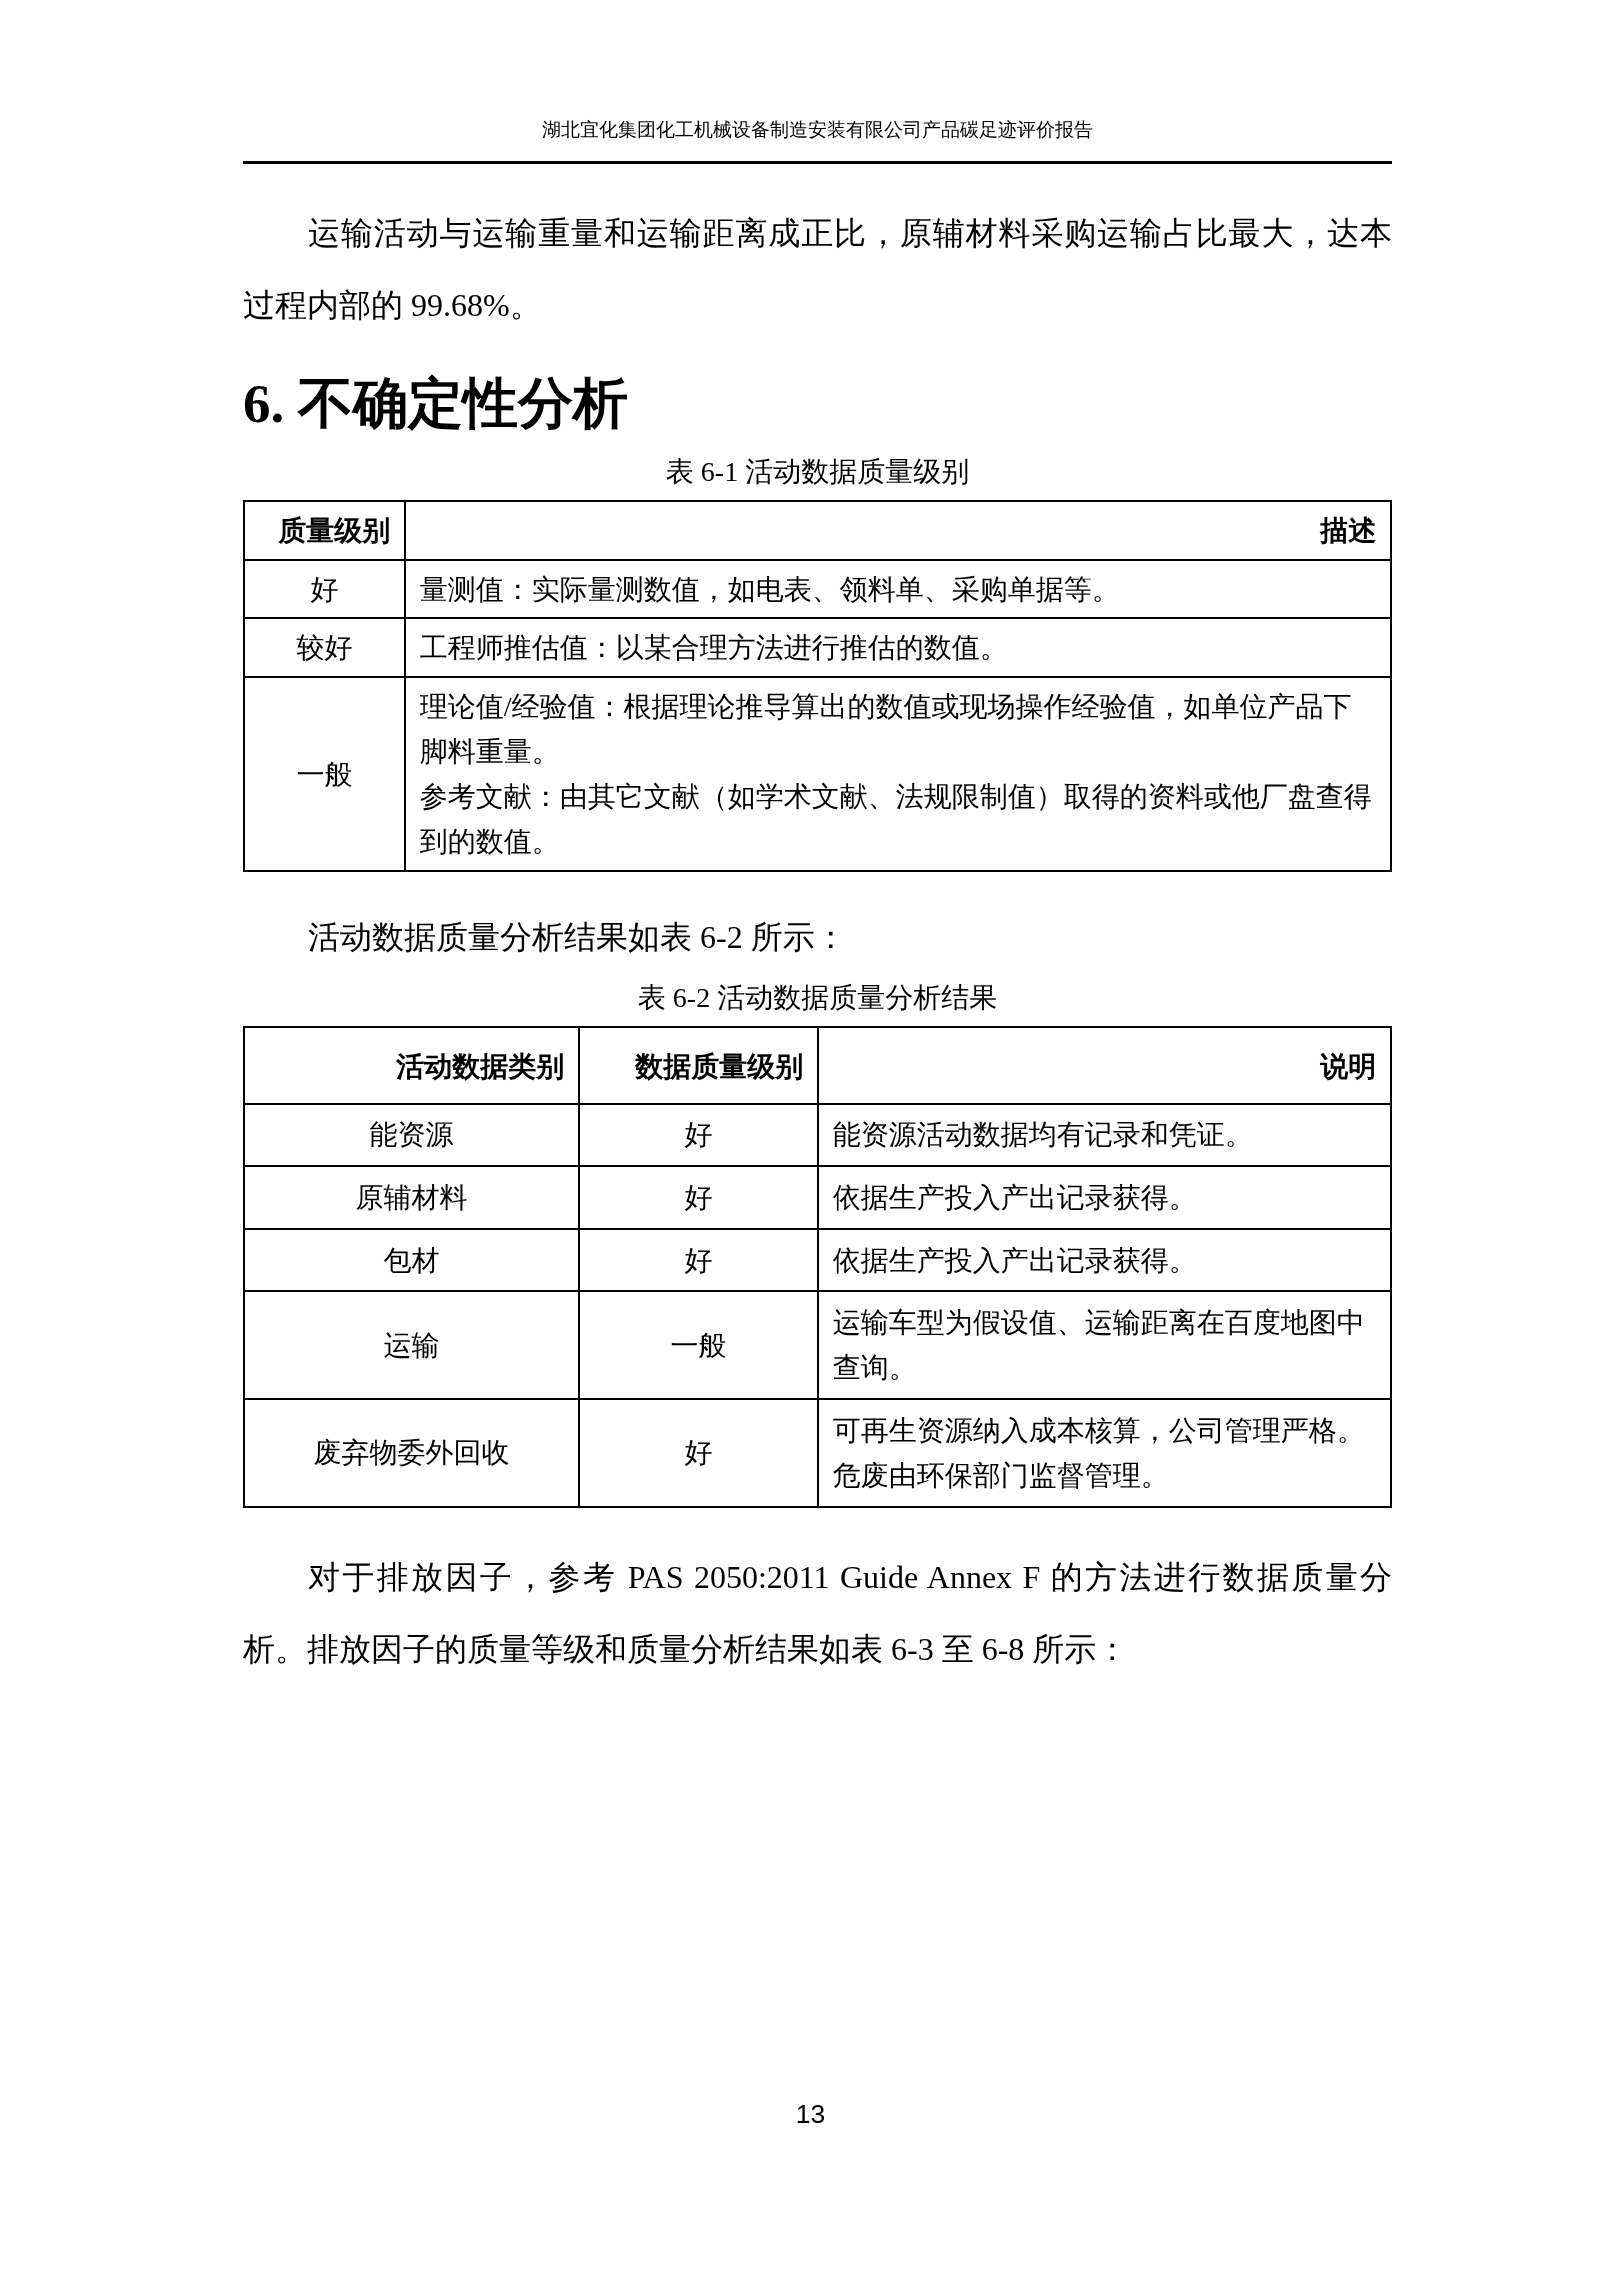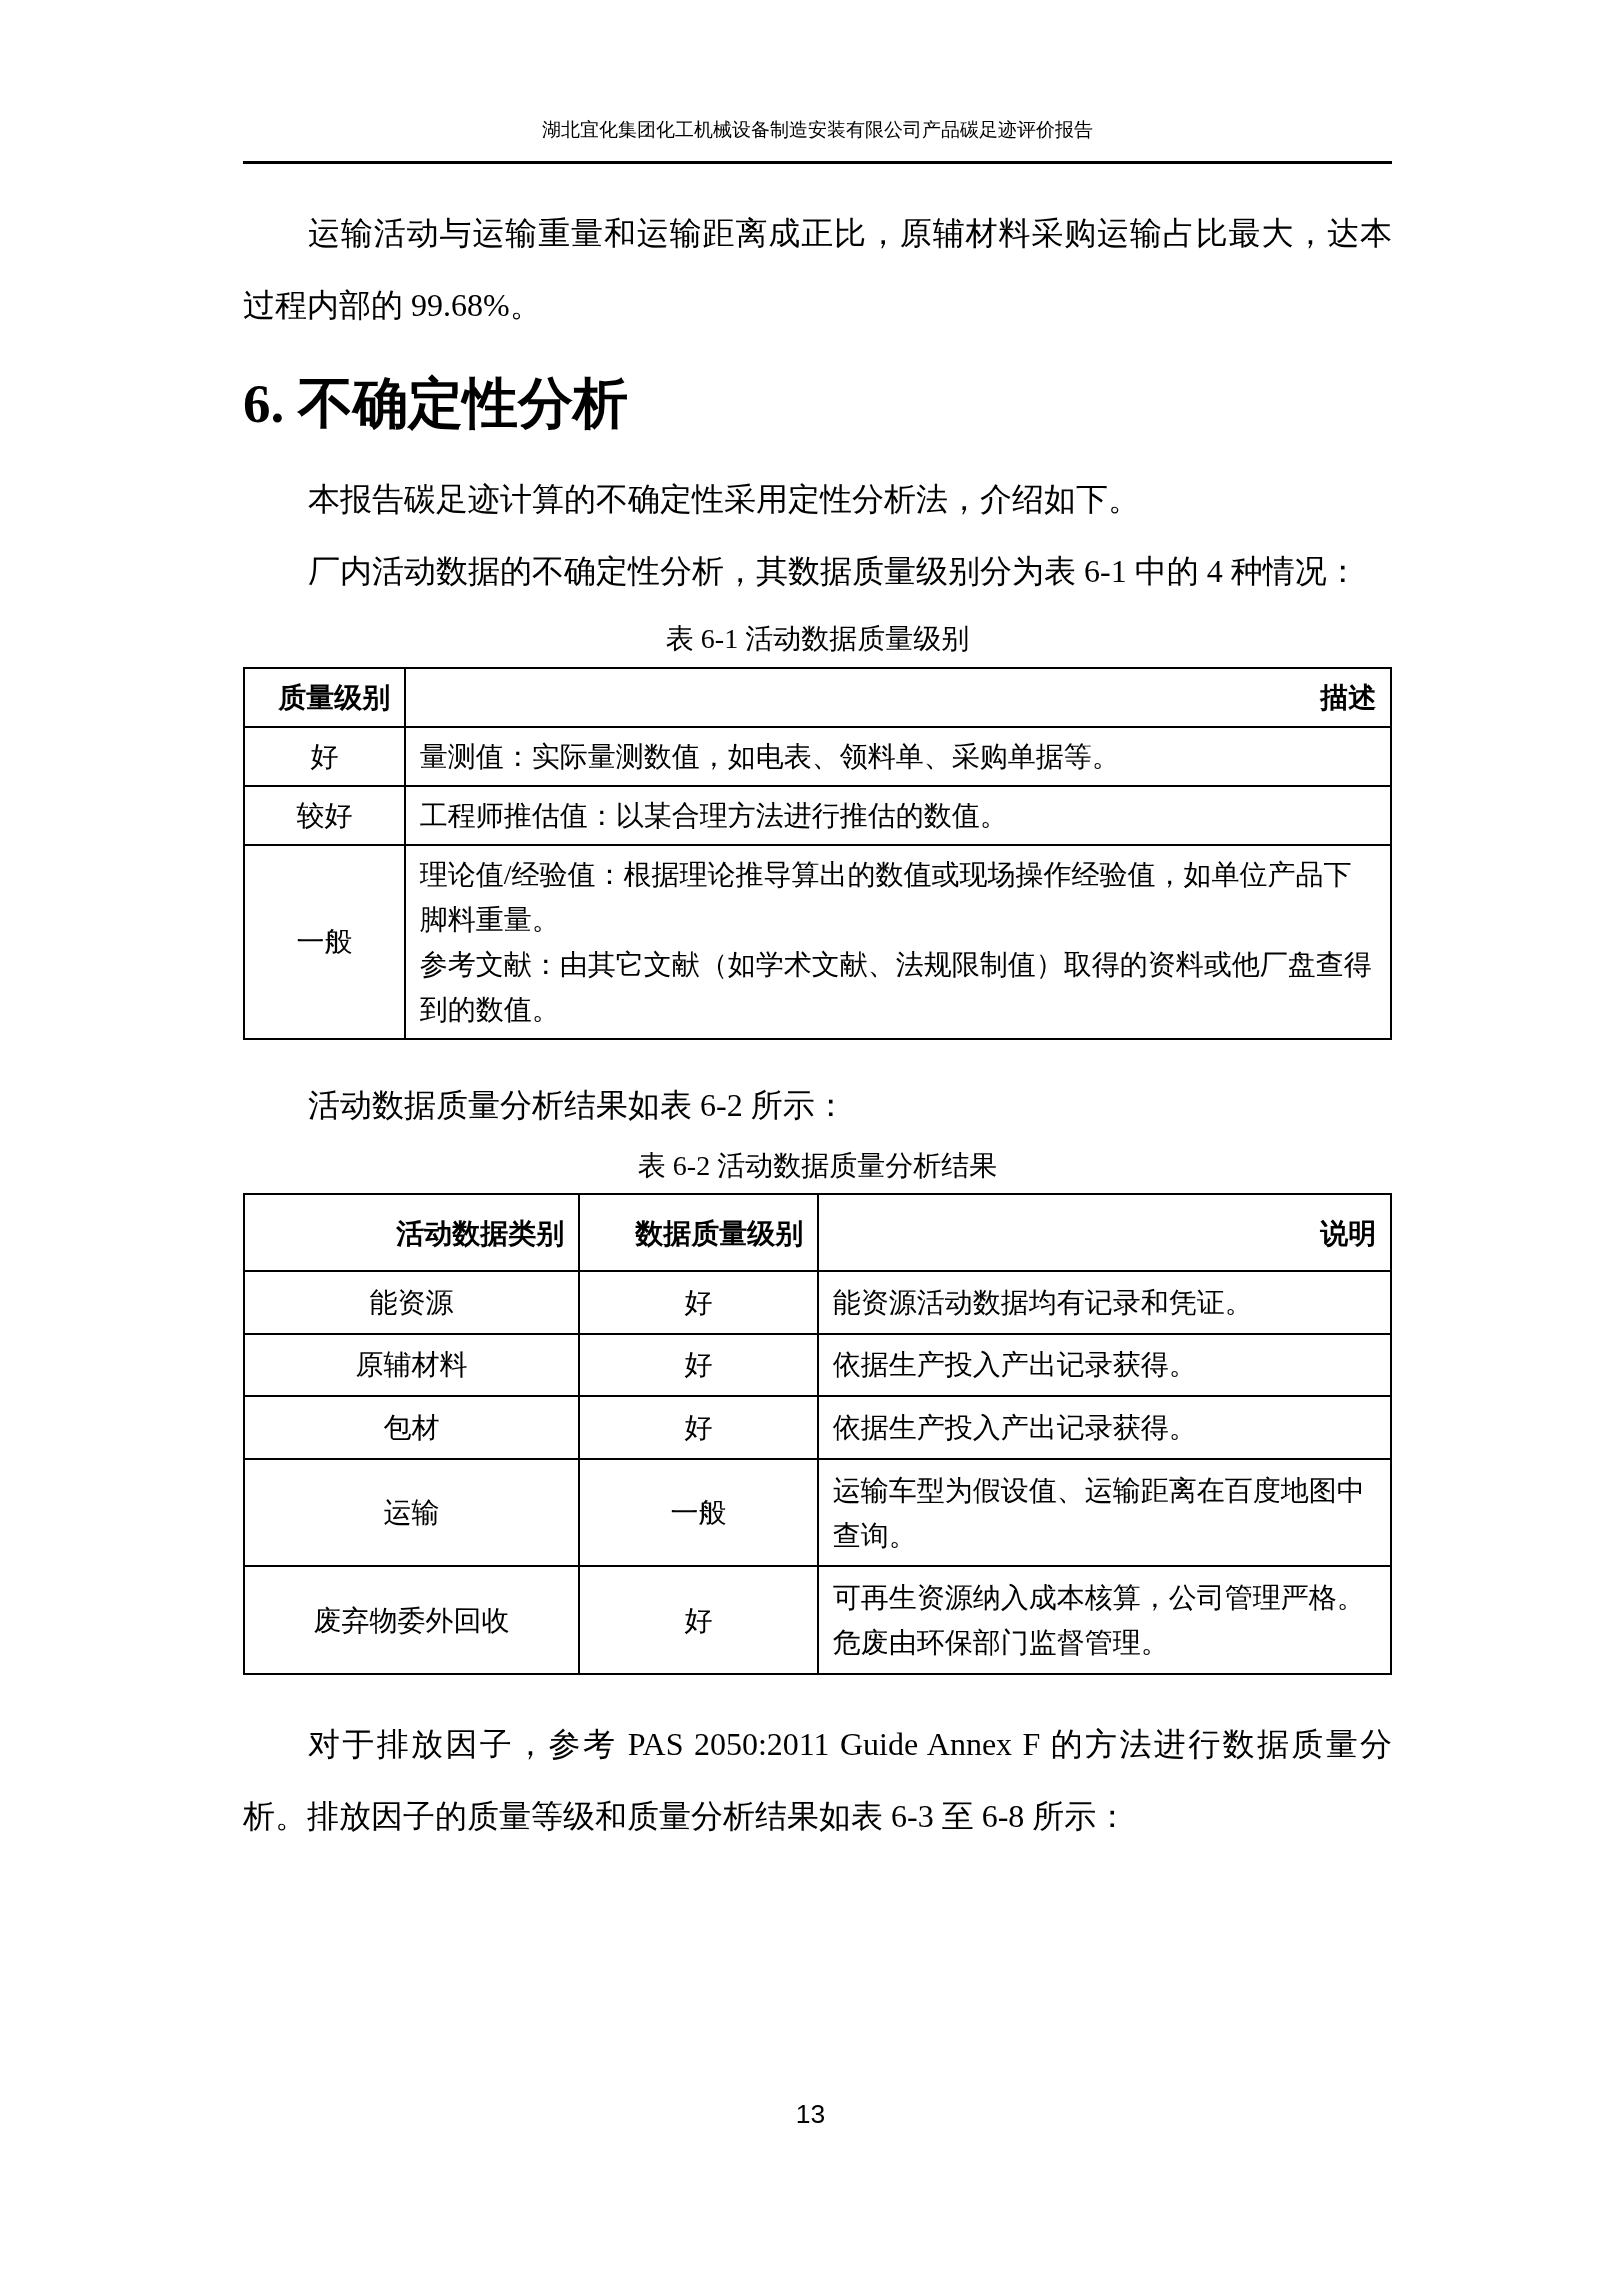--- a/index.html
+++ b/index.html
@@ -76,24 +76,20 @@
   <div class="content">
 
     <div class="doc-header">
       <span>湖北宜化集团化工机械设备制造安装有限公司产品碳足迹评价报告</span>
     </div>
 
     <p class="para indent intro">运输活动与运输重量和运输距离成正比，原辅材料采购运输占比最大，达本过程内部的 99.68%。</p>
 
     <h1 class="heading">6. 不确定性分析</h1>
 
-    <div class="sec-paras">
-      <p class="para indent">本报告碳足迹计算的不确定性采用定性分析法，介绍如下。</p>
-      <p class="para indent">厂内活动数据的不确定性分析，其数据质量级别分为表 6-1 中的 4 种情况：</p>
-    </div>
 
     <div class="caption caption1">表 6-1  活动数据质量级别</div>
 
     <table class="tbl tbl1">
       <colgroup>
           <col style="width:161px">
           <col>
         </colgroup>
       <tbody>
           <tr>

